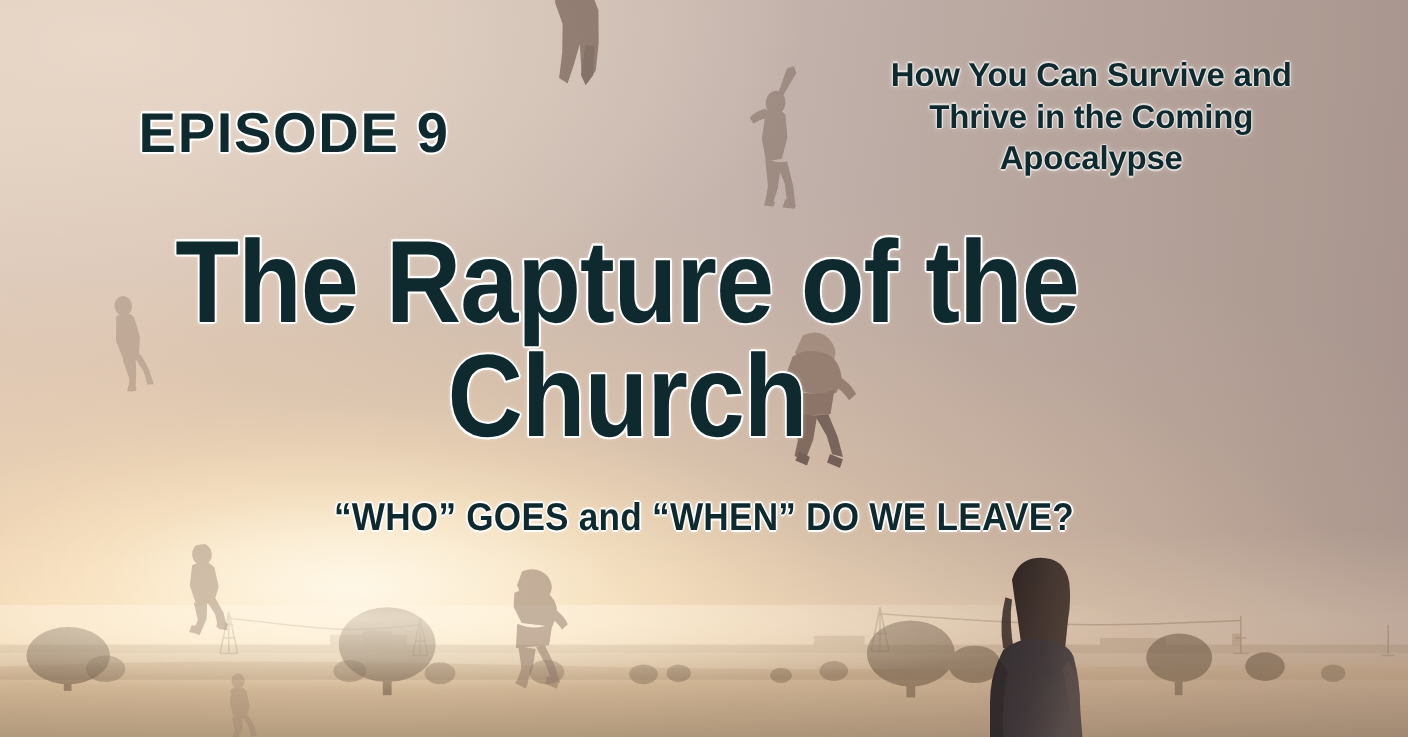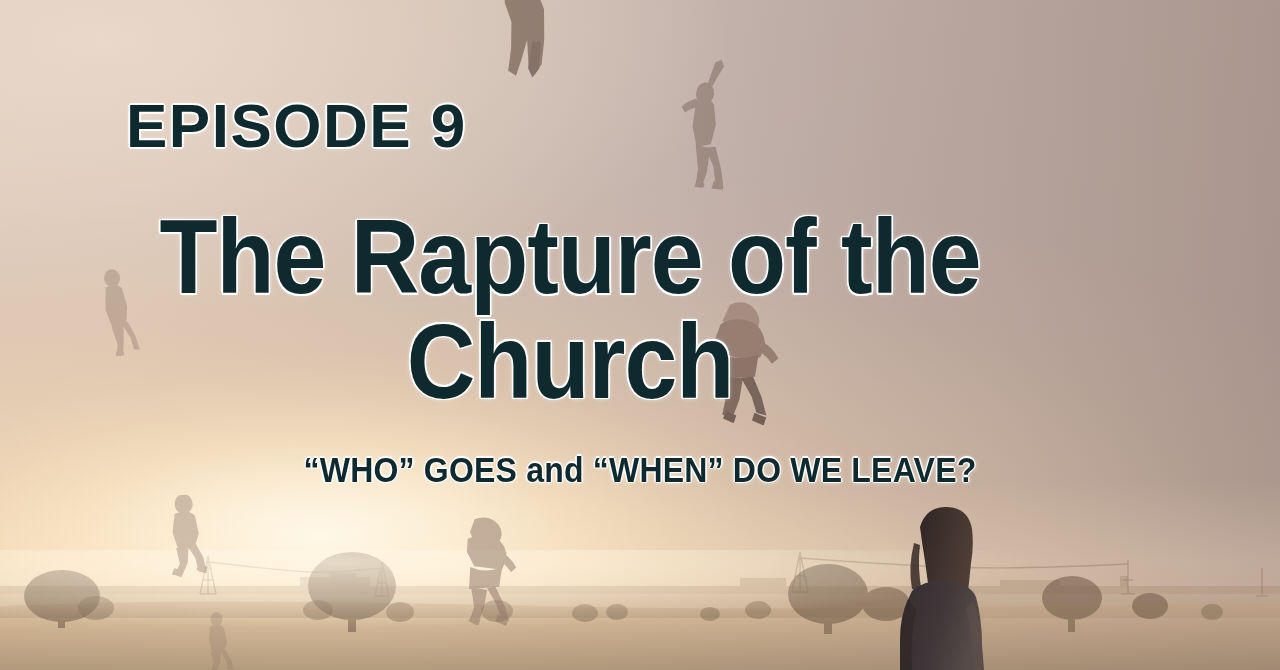--- a/index.html
+++ b/index.html
@@ -79,21 +79,21 @@
        0 1.6px 0 #ffffff, 0 -1.6px 0 #ffffff,
        1.2px 1.2px 0 #ffffff, -1.2px 1.2px 0 #ffffff,
        1.2px -1.2px 0 #ffffff, -1.2px -1.2px 0 #ffffff,
        0 0 5px rgba(255,255,255,0.85);
     white-space: pre;
   }
 
   #episode-label {
     left: 126px;
     top: 95px;
-    font-size: 62px;
+    font-size: 51px;
     font-weight: 700;
     letter-spacing: 1.5px;
     transform: scaleX(1.0);
   }
 
   #main-title {
     left: 130px;
     top: 205px;
     width: 880px;
     font-size: 95px;
@@ -333,16 +333,17 @@
       <path fill="#2e2729" d="M18 94 q-8 18 -8 40 l0 31 12 0 q-2 -34 4 -60 z"></path>
 
       <path fill="#5c4f4a" opacity="0.55" d="M82 96 q10 18 10 42 l0 27 -8 0 q-1 -34 -8 -62 z"></path>
     </svg>
   </div>
 
   <div class="txt" id="episode-label">EPISODE 9</div>
 
   <div class="txt" id="main-title">The Rapture of the Church</div>
 
+  <div class="txt" id="tagline">How You Can Survive and Thrive in the Coming Apocalypse</div>
 
   <div class="txt" id="subtitle">“WHO” GOES and “WHEN” DO WE LEAVE?</div>
 
 </div>
 
 </body></html>

